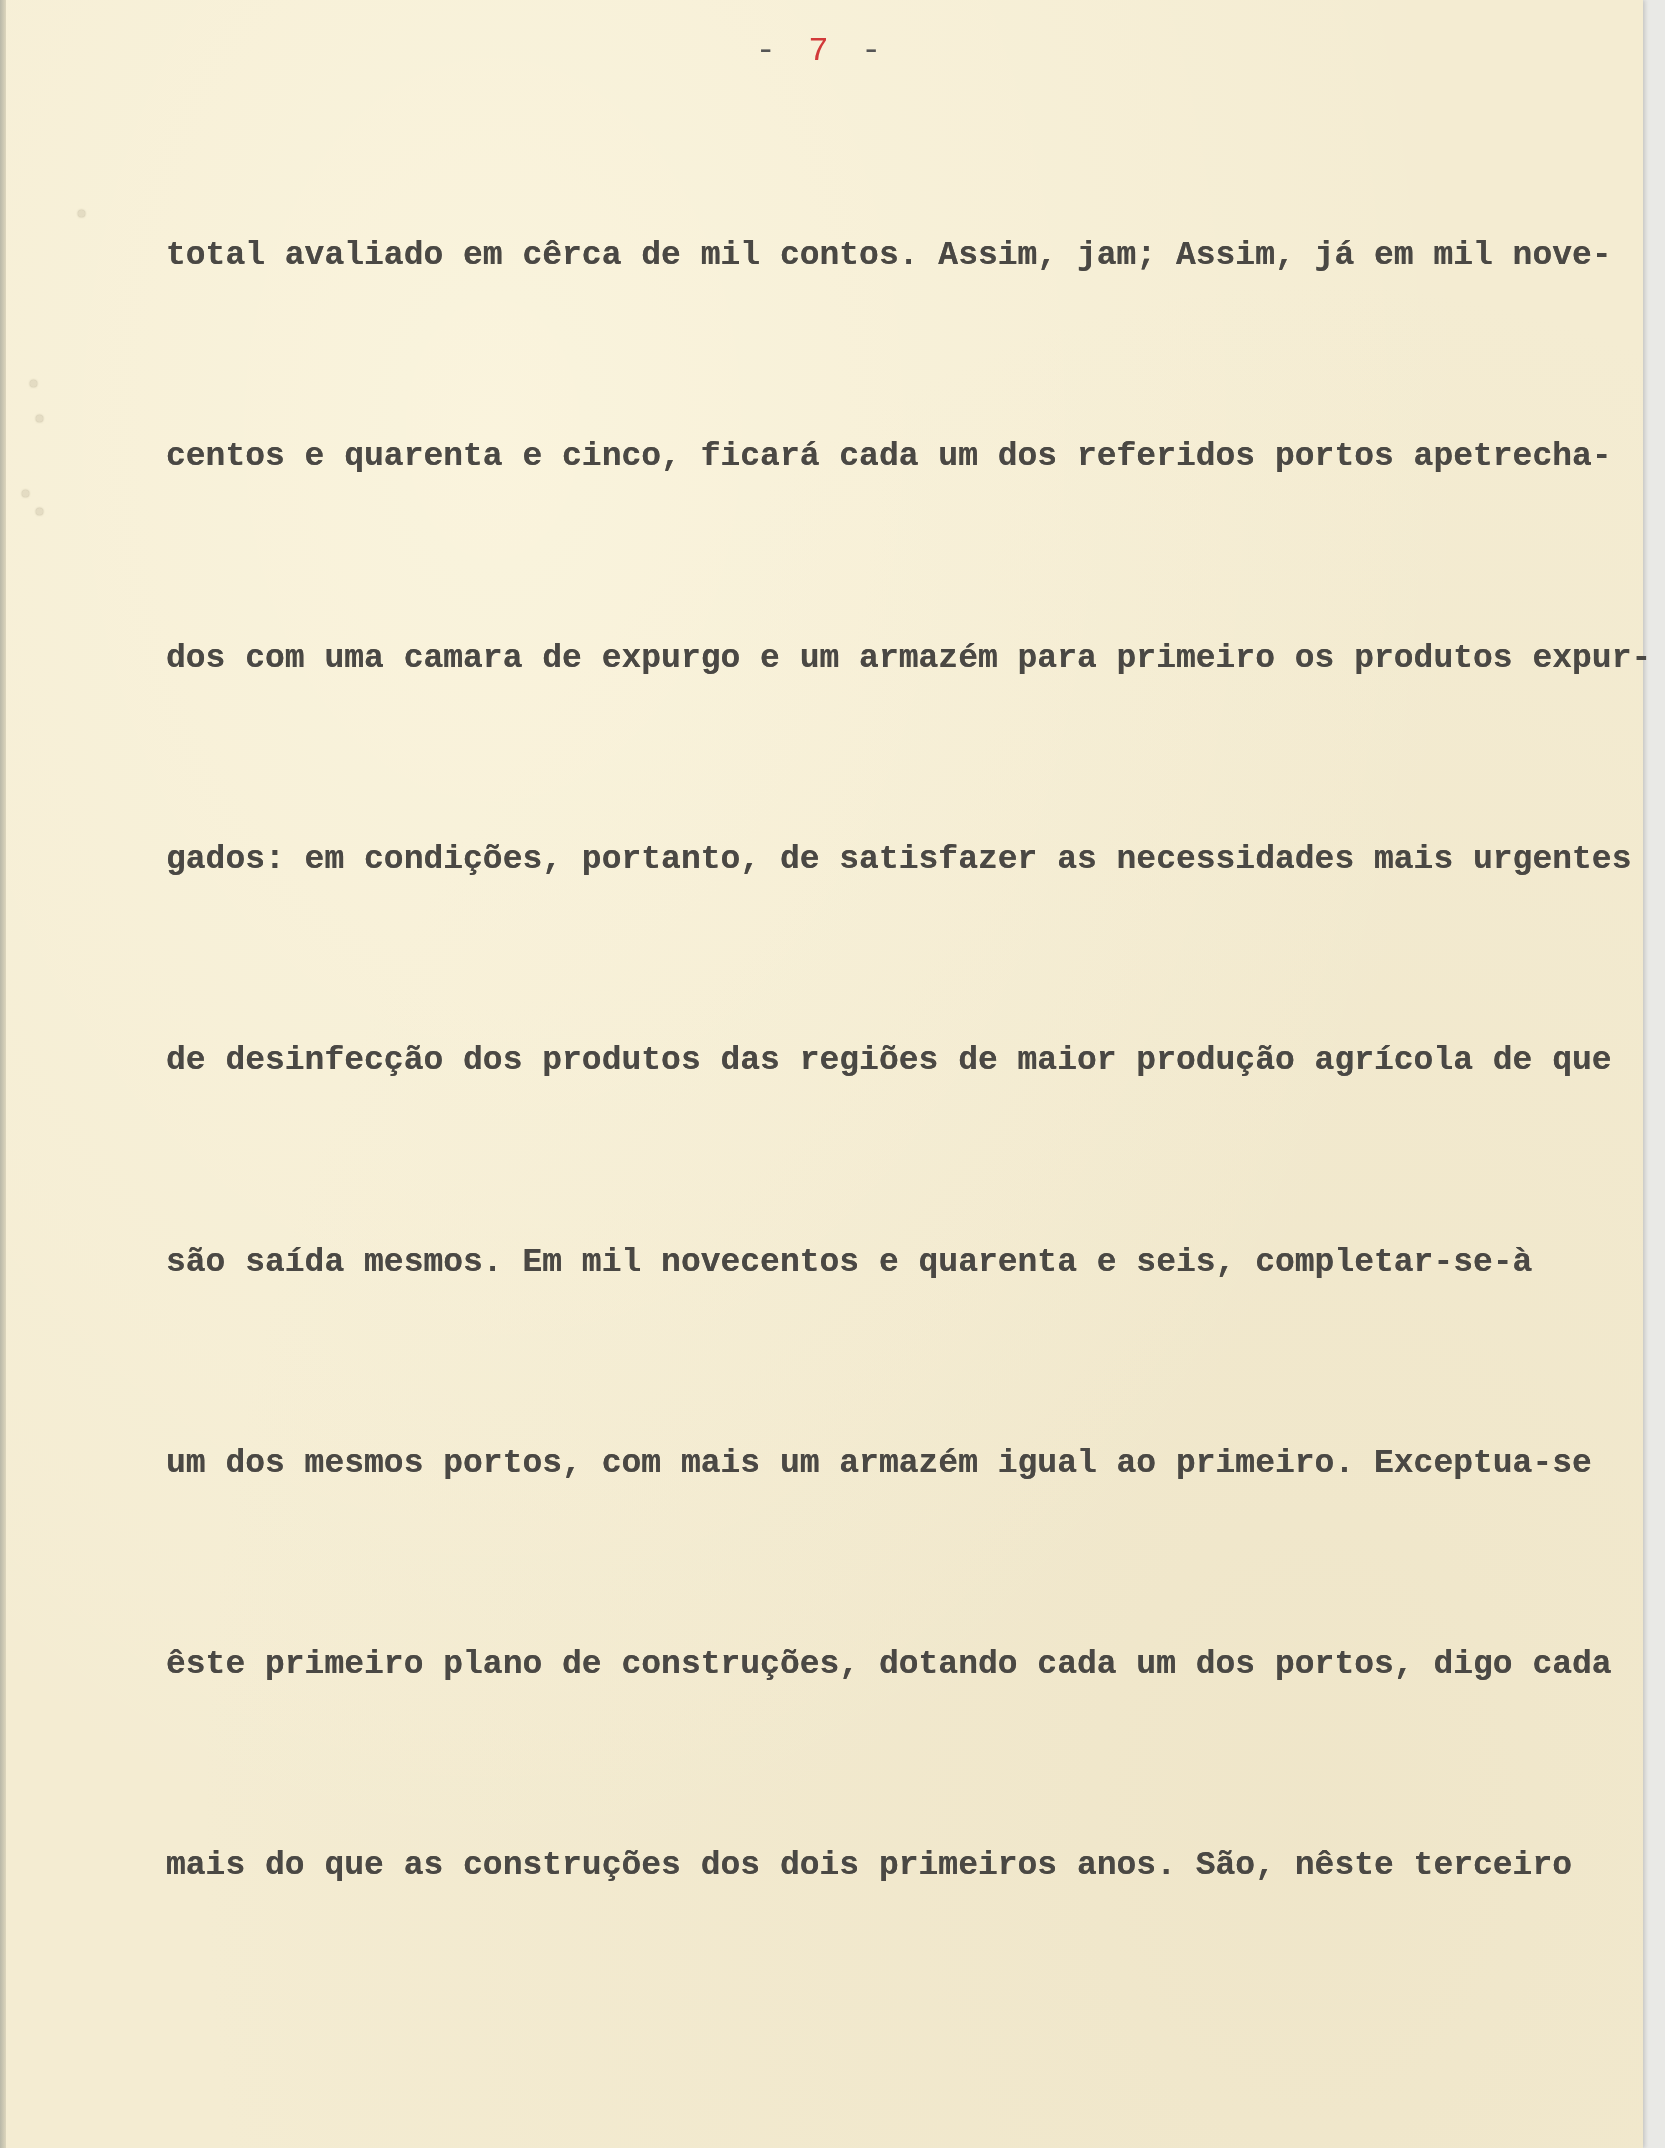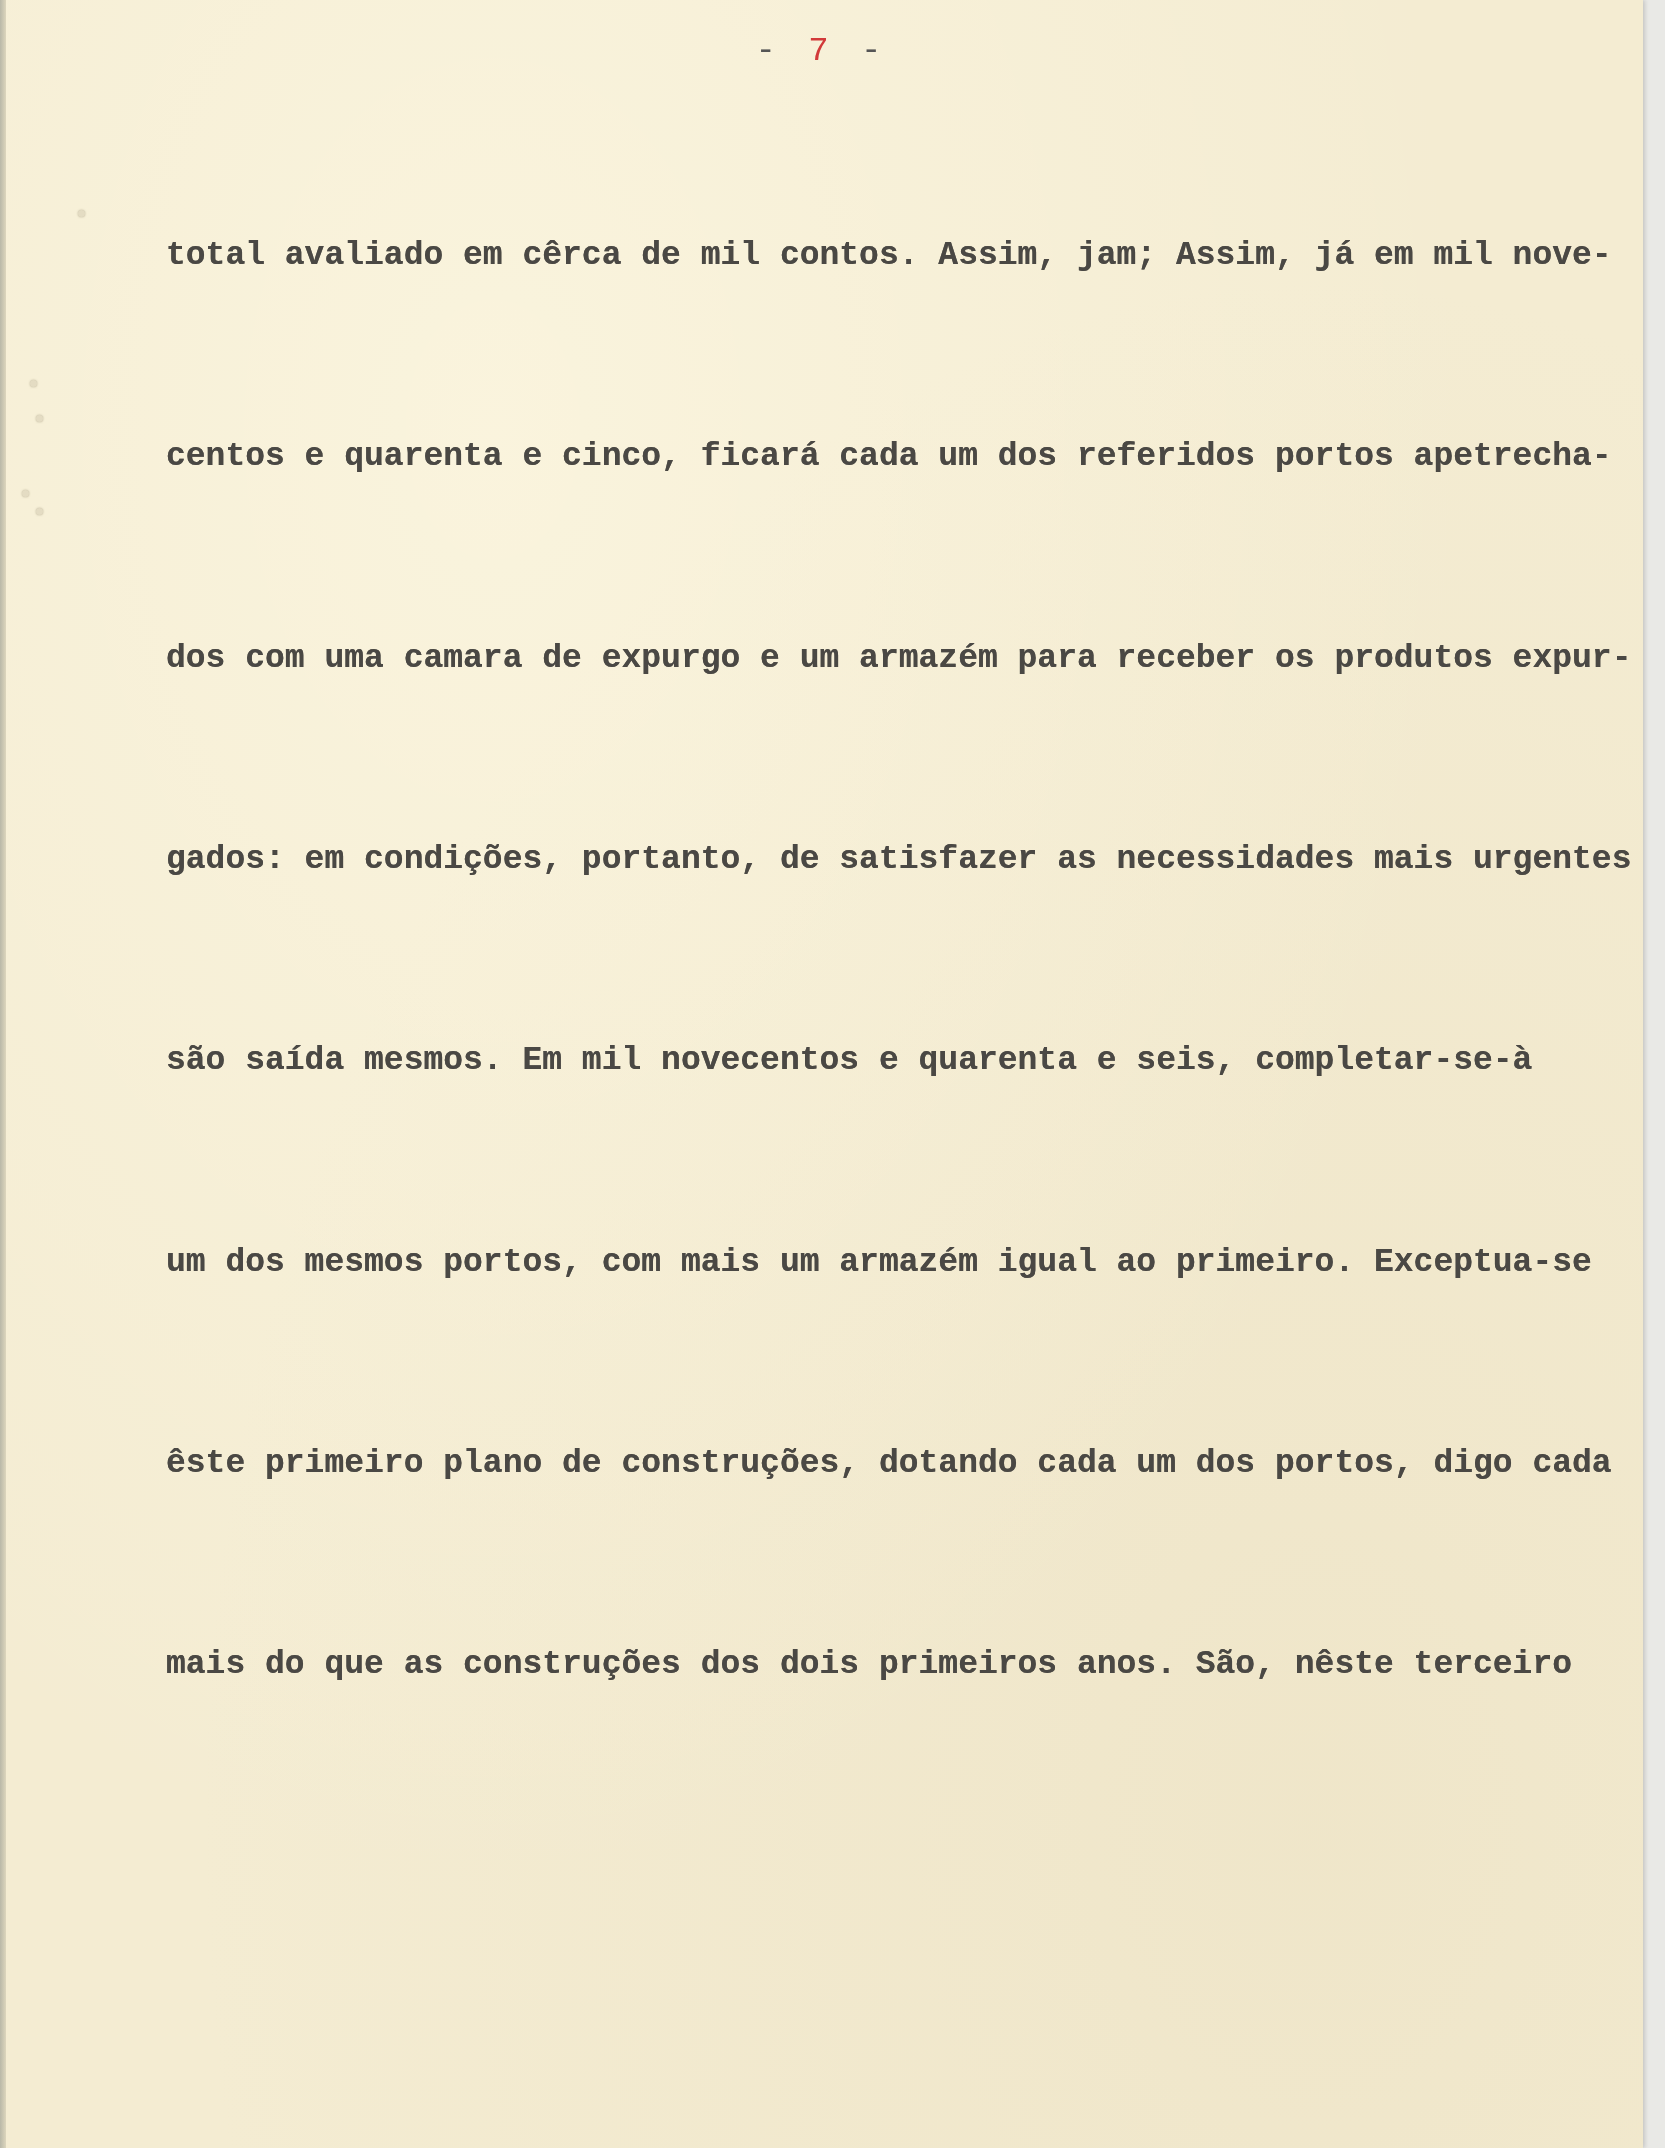--- a/index.html
+++ b/index.html
@@ -58,22 +58,23 @@
 
   <div class="page-number">
     <span>-</span>
     <span class="num">7</span>
     <span>-</span>
   </div>
 
   <div class="body-text">
     <span class="line">total avaliado em cêrca de mil contos. Assim, jam; Assim, já em mil nove-</span>
     <span class="line">centos e quarenta e cinco, ficará cada um dos referidos portos apetrecha-</span>
-    <span class="line">dos com uma camara de expurgo e um armazém para receber os produtos expur-</span>
+    <span class="line">dos com uma camara de expurgo e um armazém para primeiro os produtos expur-</span>
     <span class="line">gados: em condições, portanto, de satisfazer as necessidades mais urgentes</span>
+    <span class="line">de desinfecção dos produtos das regiões de maior produção agrícola de que</span>
     <span class="line">são saída mesmos. Em mil novecentos e quarenta e seis, completar-se-à</span>
     <span class="line">um dos mesmos portos, com mais um armazém igual ao primeiro. Exceptua-se</span>
     <span class="line">êste primeiro plano de construções, dotando cada um dos portos, digo cada</span>
     <span class="line">mais do que as construções dos dois primeiros anos. São, nêste terceiro</span>
     
     
     
     
     
     

